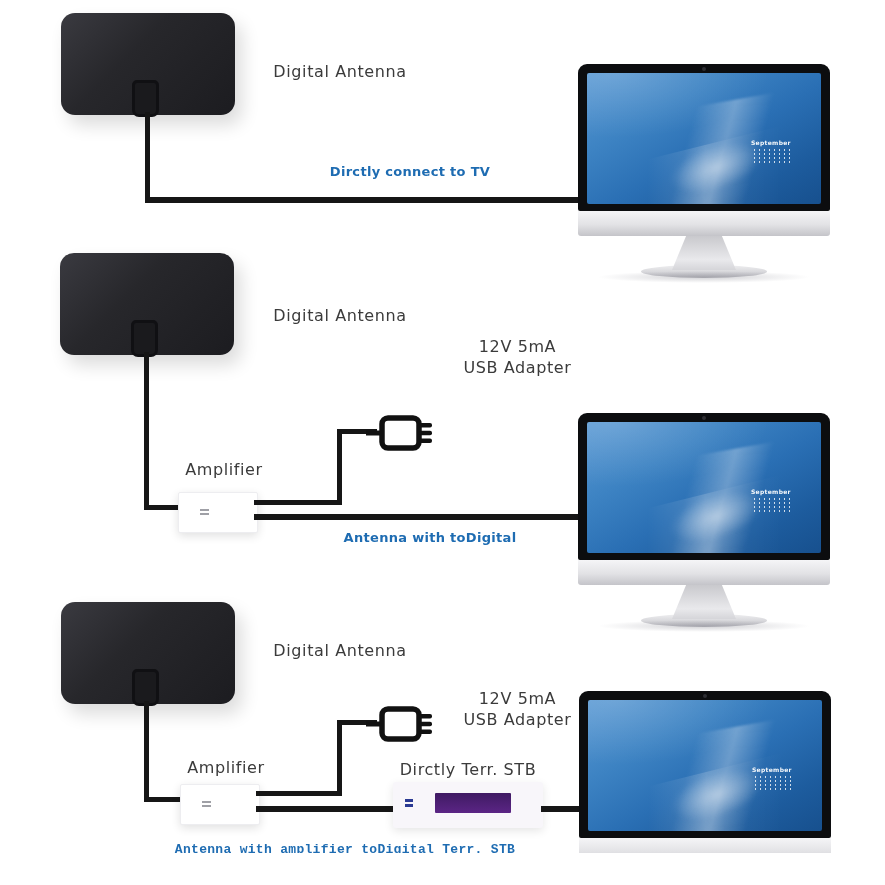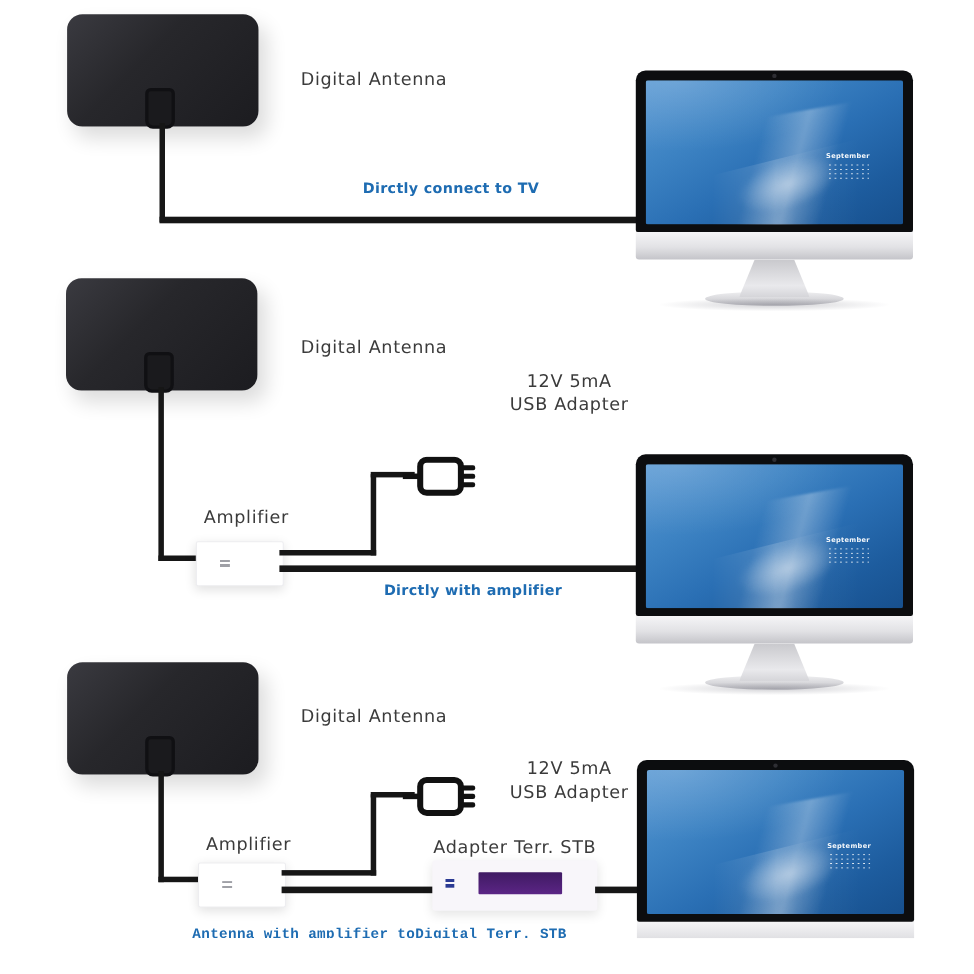--- a/index.html
+++ b/index.html
@@ -173,21 +173,21 @@
       <rect x="53" y="8" width="13" height="4.6" rx="2" fill="#111"></rect>
       <rect x="53" y="15.7" width="13" height="4.6" rx="2" fill="#111"></rect>
       <rect x="53" y="23.4" width="13" height="4.6" rx="2" fill="#111"></rect>
     </svg>
     <div class="dev-label" style="left:430px; top:336px; width:175px; line-height:21px;">
       <div>12V 5mA</div>
       <div>USB Adapter</div>
     </div>
 
     <div class="wire h thick" style="left:254px; top:514px; width:328px;"></div>
-    <div class="caption" style="left:250px; top:530px; width:360px;">Dirctly with amplifier</div>
+    <div class="caption" style="left:250px; top:530px; width:360px;">Antenna with toDigital</div>
 
     <div class="tv" style="left:578px; top:413px;">
       <div class="tv-frame">
         <div class="tv-camera"></div>
         <div class="tv-screen">
           <div class="sw1"></div>
           <div class="sw2"></div>
           <div class="sw3"></div>
           <div class="cal">
             <div class="cal-title">September</div>
@@ -227,21 +227,21 @@
       <rect x="53" y="23.4" width="13" height="4.6" rx="2" fill="#111"></rect>
     </svg>
     <div class="dev-label" style="left:430px; top:688px; width:175px; line-height:21px;">
       <div>12V 5mA</div>
       <div>USB Adapter</div>
     </div>
 
     <div class="wire h thick" style="left:256px; top:806px; width:140px;"></div>
     <div class="dev-label" style="left:275px; top:833px; width:110px;margin-top:48px;">5V 40mA</div>
 
-    <div class="dev-label" style="left:392px; top:760px; width:152px;">Adapter Terr. STB</div>
+    <div class="dev-label" style="left:392px; top:760px; width:152px;">Dirctly Terr. STB</div>
     <div class="stb" style="left:393px; top:782px;">
       <div class="stb-ind"></div>
       <div class="stb-display"></div>
     </div>
     <div class="wire h thick" style="left:541px; top:806px; width:41px;"></div>
 
     <div class="caption" style="left:100px; top:842px; width:490px;font-family:Liberation Mono, monospace;">Antenna with amplifier toDigital Terr. STB</div>
 
     <div class="tv" style="left:579px; top:691px;">
       <div class="tv-frame">

